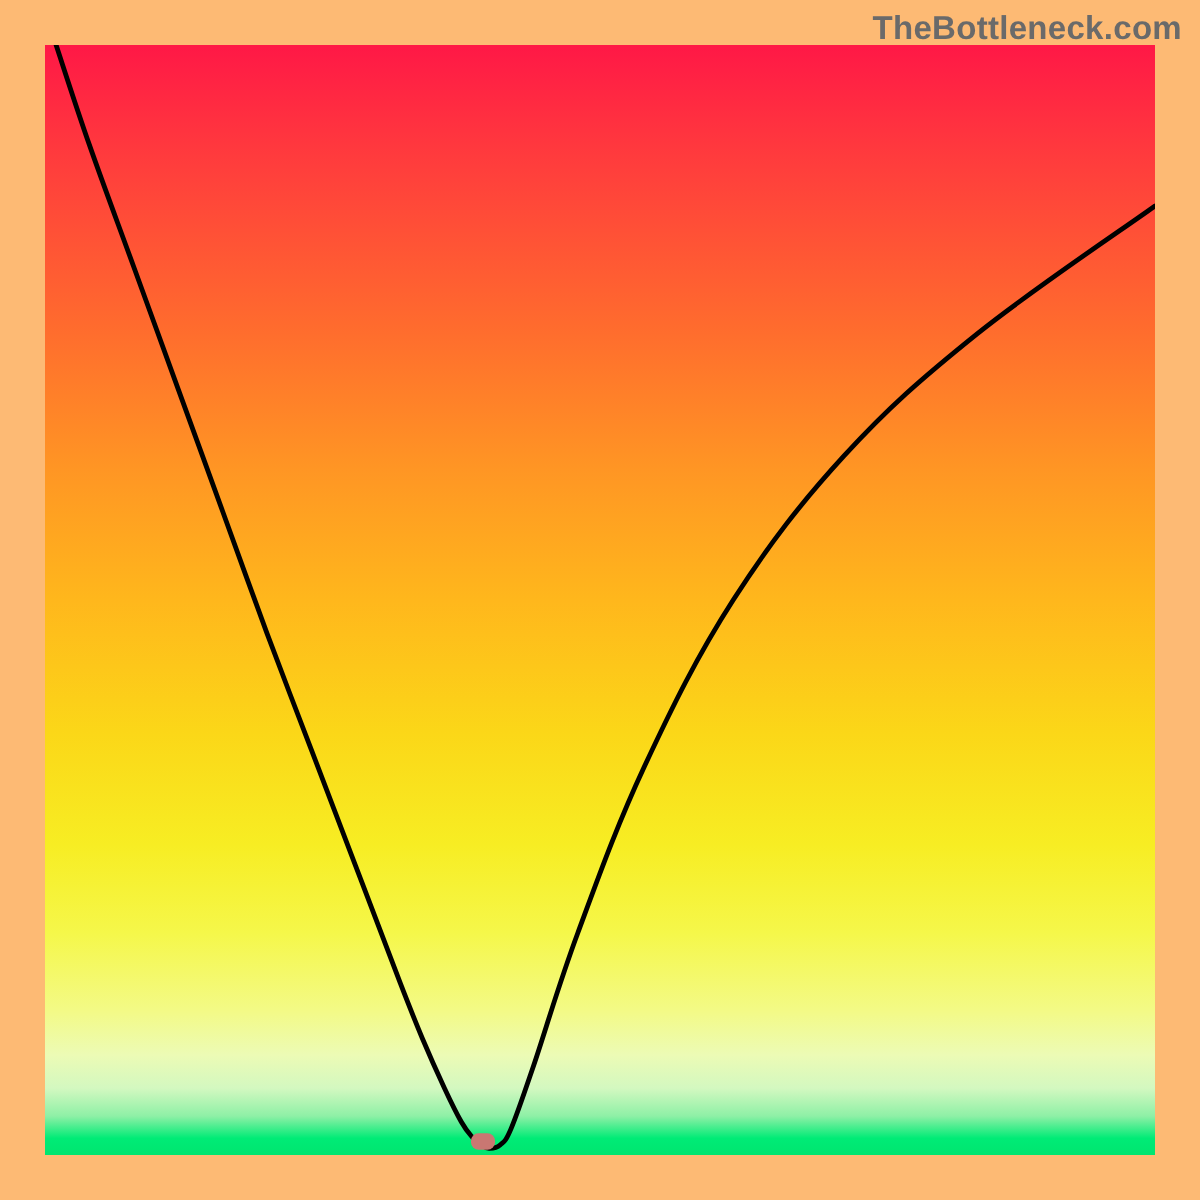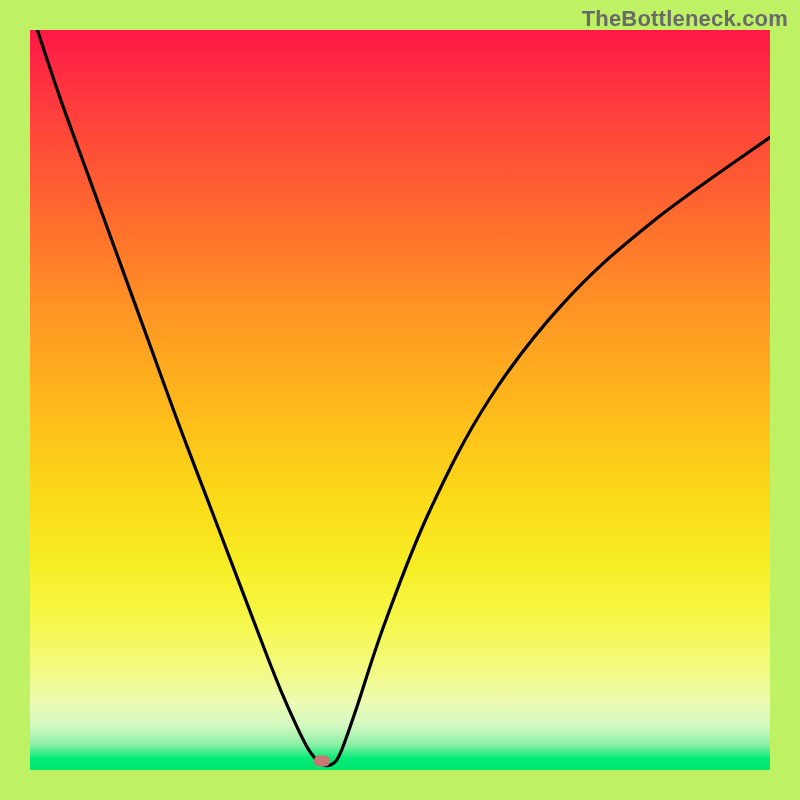--- a/index.html
+++ b/index.html
@@ -1,21 +1,21 @@
 <!DOCTYPE html>
 <html><head>
 <meta charset="utf-8">
 <style>
   * { margin: 0; padding: 0; box-sizing: border-box; }
   html, body { width: 800px; height: 800px; overflow: hidden; background: #000; }
   .frame {
     position: relative;
     width: 800px;
     height: 800px;
-    background: #bef264;
+    background: #fdba74;
   }
   .watermark {
     position: absolute;
     top: 6px;
     right: 12px;
     font-family: Arial, Helvetica, sans-serif;
     font-size: 22px;
     font-weight: 600;
     color: #6a6a6a;
     letter-spacing: 0.2px;

